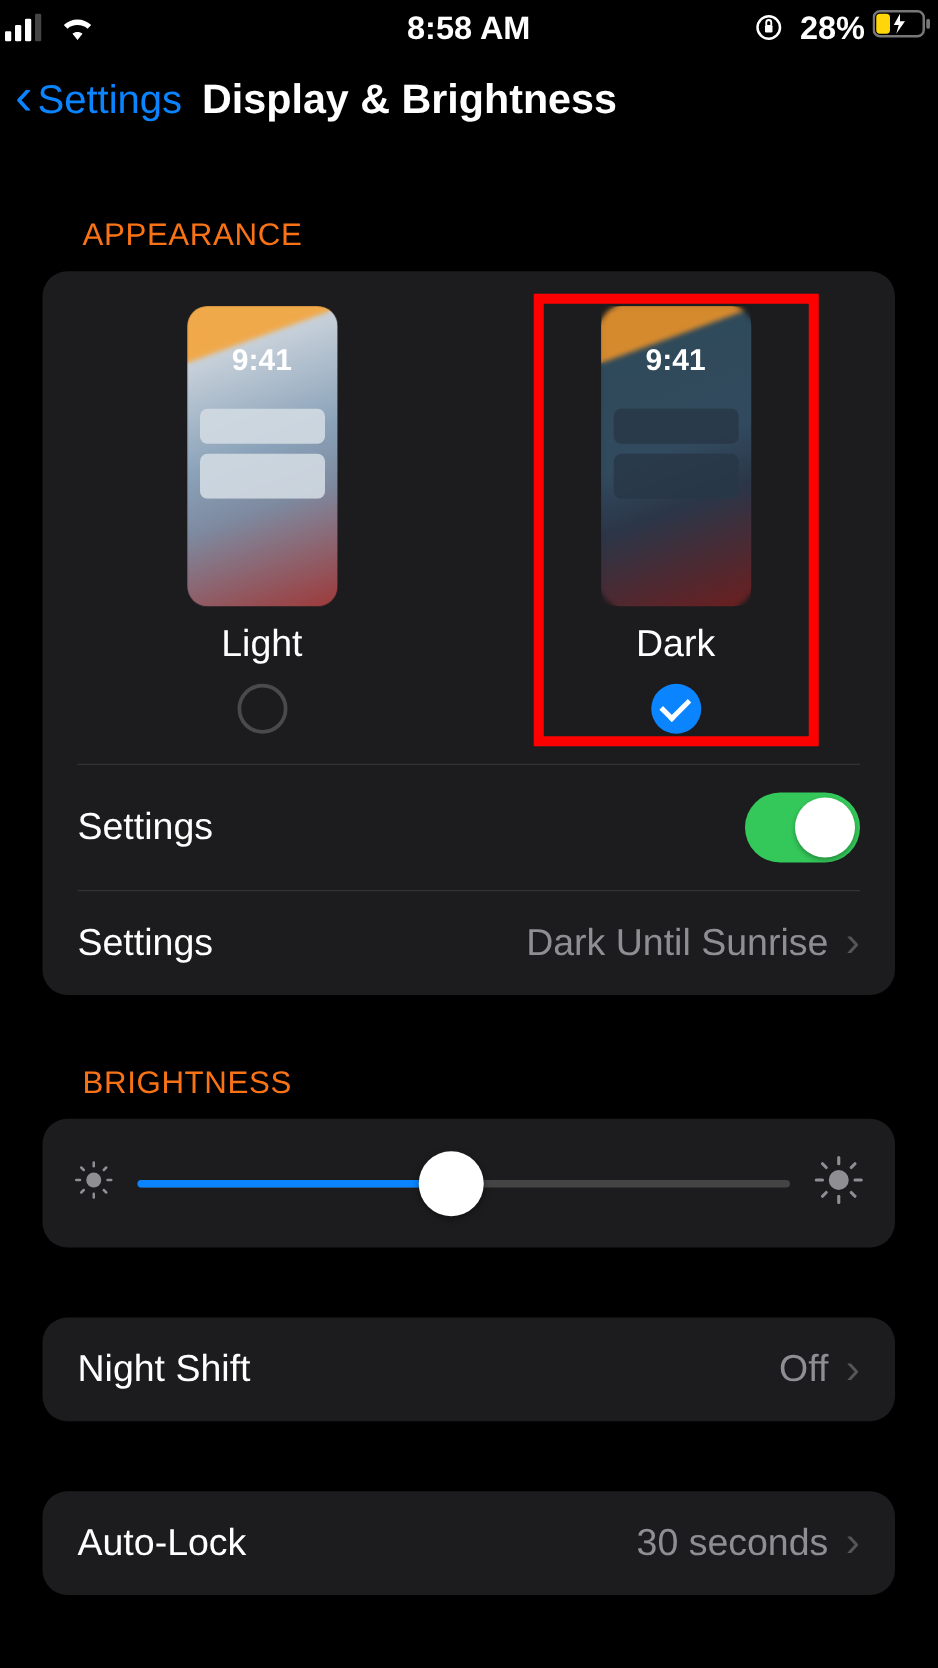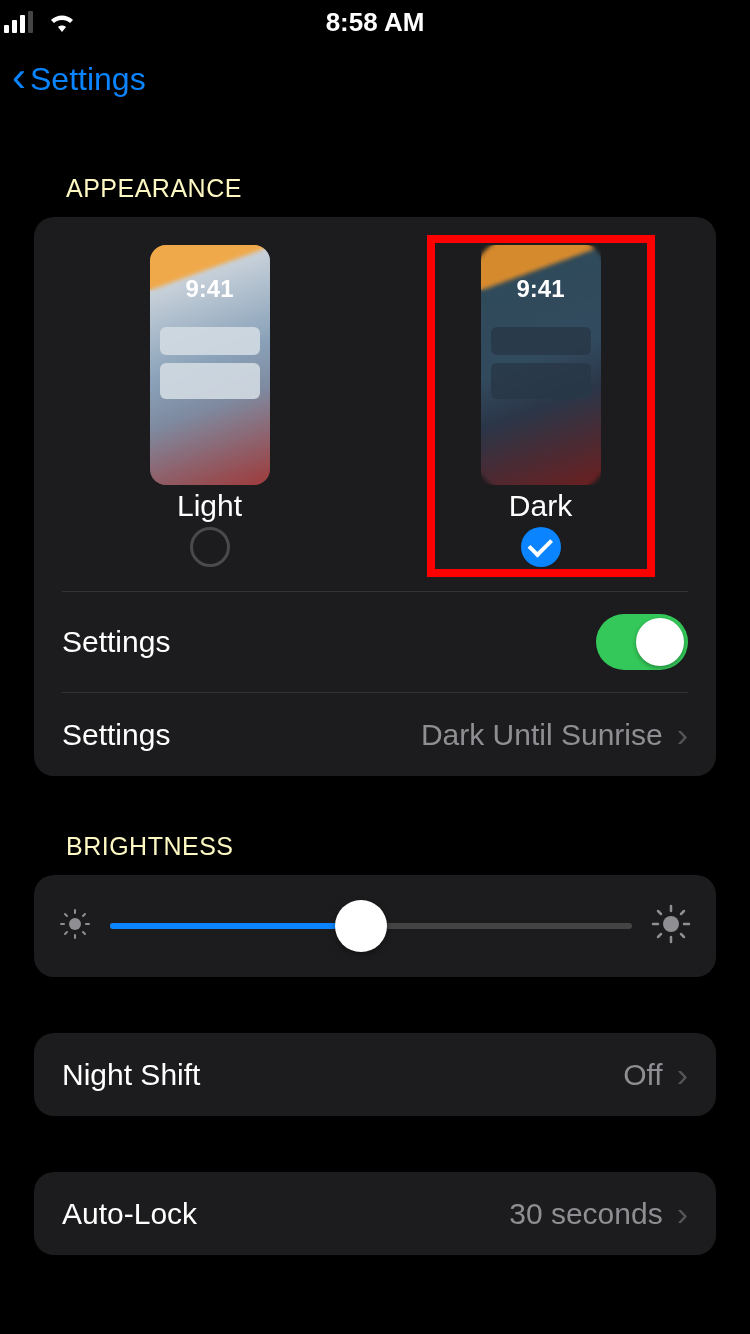--- a/index.html
+++ b/index.html
@@ -49,41 +49,41 @@
   }
   .back-chevron { font-size: 42px; line-height: 1; font-weight: 500; margin-top:-4px;}
   .nav-title {
     font-size: 33px;
     font-weight: 600;
     margin-left: 16px;
   }
   
   .content { padding: 0 34px; padding-top: 60px; }
   .section-header {
-    color: #fef9c3;
+    color: #f97316;
     font-size: 25px;
     letter-spacing: 0.5px;
     margin-bottom: 14px;
     padding-left: 32px;
   }
   .card {
     background: #1c1c1e;
     border-radius: 20px;
     overflow: hidden;
   }
   .appearance-row {
     display: flex;
     justify-content: space-around;
     padding: 28px 10px 24px;
   }
   .appearance-option {
     display: flex;
     flex-direction: column;
     align-items: center;
-    gap: 4px;
+    gap: 14px;
     width: 200px;
     position: relative;
   }
   .highlight-box {
     position: absolute;
     top: -10px; left: -14px; right: -14px; bottom: -10px;
     border: 8px solid #ff0000;
     pointer-events: none;
   }
   .phone-preview {
@@ -188,27 +188,48 @@
         <span></span>
         <span></span>
     </div>
     <span class="wifi-icon">
       <svg width="30" height="22" viewBox="0 0 30 22">
           <path d="M15 21 L19 16 C17 14 13 14 11 16 Z M7 12 C11 8 19 8 23 12 L26 9 C20 3 10 3 4 9 Z" fill="#fff"></path>
         </svg>
     </span>
   </div>
   <div class="status-center">8:58 AM</div>
+  <div class="status-right">
+    <span class="lock-icon">
+      <svg width="22" height="22" viewBox="0 0 22 22">
+          <circle cx="11" cy="11" r="9" stroke="#fff" stroke-width="2" fill="none"></circle>
+          <rect x="8" y="9" width="6" height="6" rx="1" fill="#fff"></rect>
+          <path d="M9 9 V7 a2 2 0 0 1 4 0 V9" stroke="#fff" stroke-width="1.5" fill="none"></path>
+        </svg>
+    </span>
+    <div class="battery-wrap">
+      <span>28%</span>
+      <span>
+        <svg width="48" height="24" viewBox="0 0 48 24">
+          <rect x="1" y="2" width="40" height="20" rx="5" stroke="#777" stroke-width="2" fill="none"></rect>
+          <rect x="43" y="8" width="3" height="8" rx="1.5" fill="#777"></rect>
+          <rect x="3" y="4" width="11" height="16" rx="3" fill="#ffd60a"></rect>
+          <path d="M22 4 L17 13 L21 13 L19 20 L26 10 L22 10 Z" fill="#fff"></path>
+        </svg>
+      </span>
+    </div>
+  </div>
 </div>
 
 <div class="nav-bar">
   <div class="back-btn">
     <span class="back-chevron">‹</span>
     <span>Settings</span>
   </div>
+  <div class="nav-title">Display &amp; Brightness</div>
 </div>
 
 <div class="content">
 
   <div class="section-header">APPEARANCE</div>
   <div class="card">
     <div class="appearance-row">
 
       <div class="appearance-option">
         <div class="phone-preview light">

